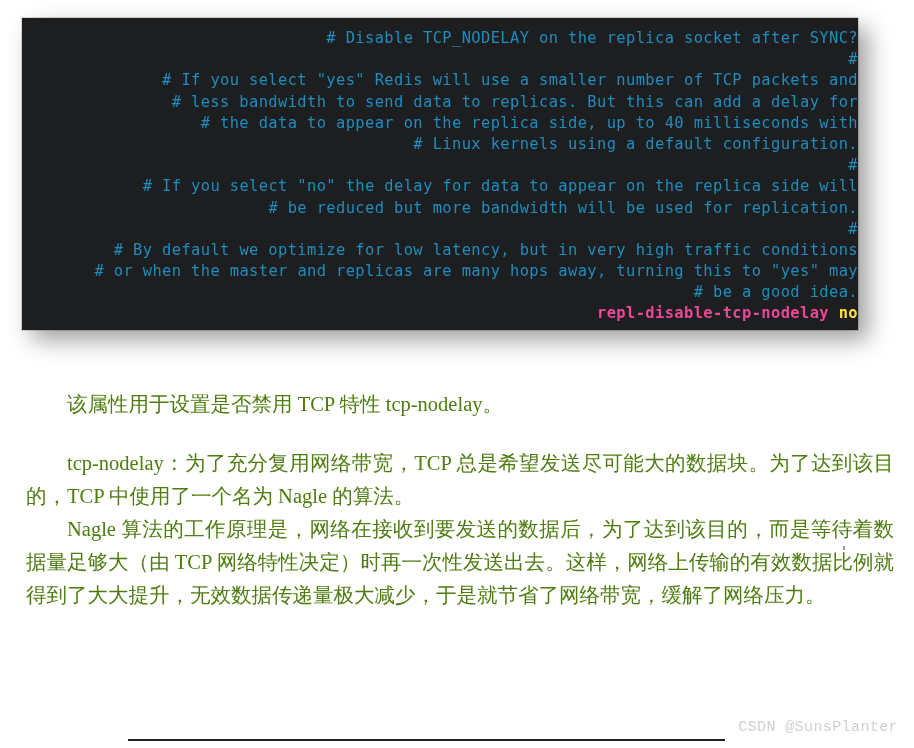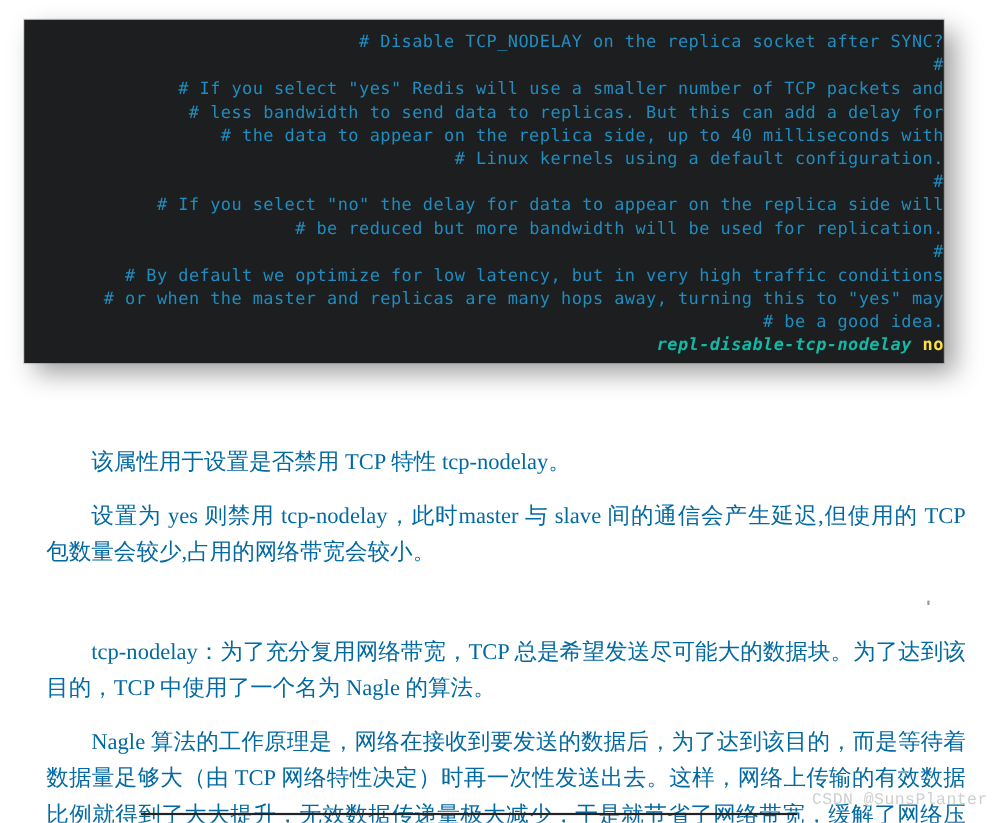--- a/index.html
+++ b/index.html
@@ -37,37 +37,37 @@
     line-height: 21.2px;
     letter-spacing: 0.4px;
     white-space: pre;
   }
   .term-line {
     white-space: pre;
     height: 21.2px;
     text-align: right;
   }
   .term-comment { color: #1f8dc0; }
-  .term-key     { color: #14b8a6; font-weight: bold; font-style: italic; }
+  .term-key     { color: #ec4899; font-weight: bold; }
   .term-val     { color: #fde047; font-weight: bold; }
 
   
   #prose {
     position: absolute;
     left: 26px;
     top: 388px;
     width: 868px;
   }
   .para {
     font-size: 20.5px;
     line-height: 33px;
-    margin: 16px;
+    margin: 0;
     text-align: justify;
     text-justify: inter-ideograph;
-    color: #0369a1;
+    color: #4d7c0f;
     font-family: "Liberation Serif", "DejaVu Serif", serif;
   }
   .para.indent { text-indent: 2em; }
   .gap-big   { height: 26px; }
 
   
   #scan-dot {
     position: absolute;
     left: 843px;
     top: 546px;
@@ -100,21 +100,20 @@
 </style>
 </head>
 <body>
 
 <div id="terminal-shot">
   <div id="terminal-lines"><div class="term-line"><span class="term-comment"># Disable TCP_NODELAY on the replica socket after SYNC?</span></div><div class="term-line"><span class="term-comment">#</span></div><div class="term-line"><span class="term-comment"># If you select "yes" Redis will use a smaller number of TCP packets and</span></div><div class="term-line"><span class="term-comment"># less bandwidth to send data to replicas. But this can add a delay for</span></div><div class="term-line"><span class="term-comment"># the data to appear on the replica side, up to 40 milliseconds with</span></div><div class="term-line"><span class="term-comment"># Linux kernels using a default configuration.</span></div><div class="term-line"><span class="term-comment">#</span></div><div class="term-line"><span class="term-comment"># If you select "no" the delay for data to appear on the replica side will</span></div><div class="term-line"><span class="term-comment"># be reduced but more bandwidth will be used for replication.</span></div><div class="term-line"><span class="term-comment">#</span></div><div class="term-line"><span class="term-comment"># By default we optimize for low latency, but in very high traffic conditions</span></div><div class="term-line"><span class="term-comment"># or when the master and replicas are many hops away, turning this to "yes" may</span></div><div class="term-line"><span class="term-comment"># be a good idea.</span></div><div class="term-line"><span class="term-key">repl-disable-tcp-nodelay</span> <span class="term-val">no</span></div></div>
 </div>
 
 <div id="prose">
   <p class="para indent">该属性用于设置是否禁用 TCP 特性 tcp-nodelay。</p>
-  <p class="para indent">设置为 yes 则禁用 tcp-nodelay，此时master 与 slave 间的通信会产生延迟,但使用的 TCP 包数量会较少,占用的网络带宽会较小。</p>
   <div class="gap-big"></div>
   <p class="para indent">tcp-nodelay：为了充分复用网络带宽，TCP 总是希望发送尽可能大的数据块。为了达到该目的，TCP 中使用了一个名为 Nagle 的算法。</p>
   <p class="para indent">Nagle 算法的工作原理是，网络在接收到要发送的数据后，为了达到该目的，而是等待着数据量足够大（由 TCP 网络特性决定）时再一次性发送出去。这样，网络上传输的有效数据比例就得到了大大提升，无效数据传递量极大减少，于是就节省了网络带宽，缓解了网络压力。</p>
 </div>
 
 <div id="scan-dot"></div>
 
 <div id="watermark">CSDN @SunsPlanter</div>
 
 <div id="bottom-rule"></div>

